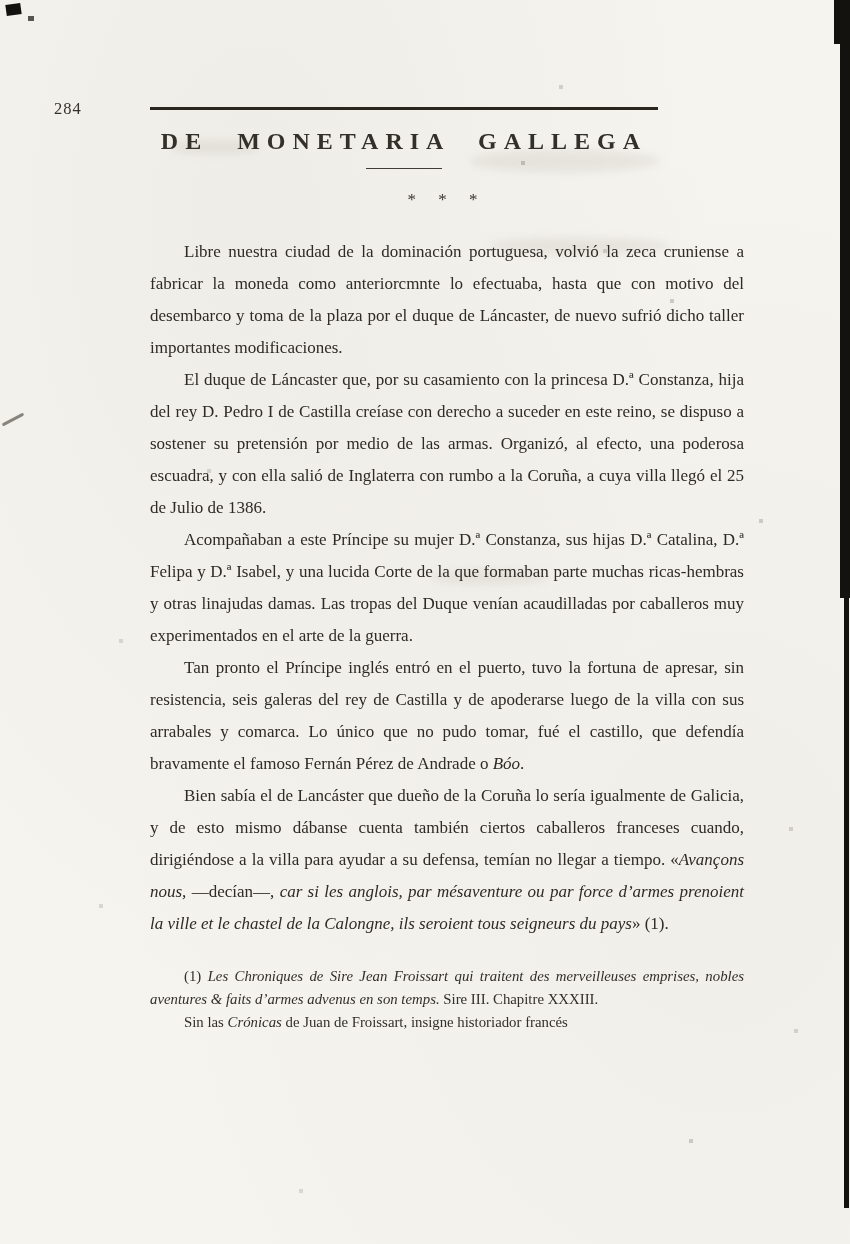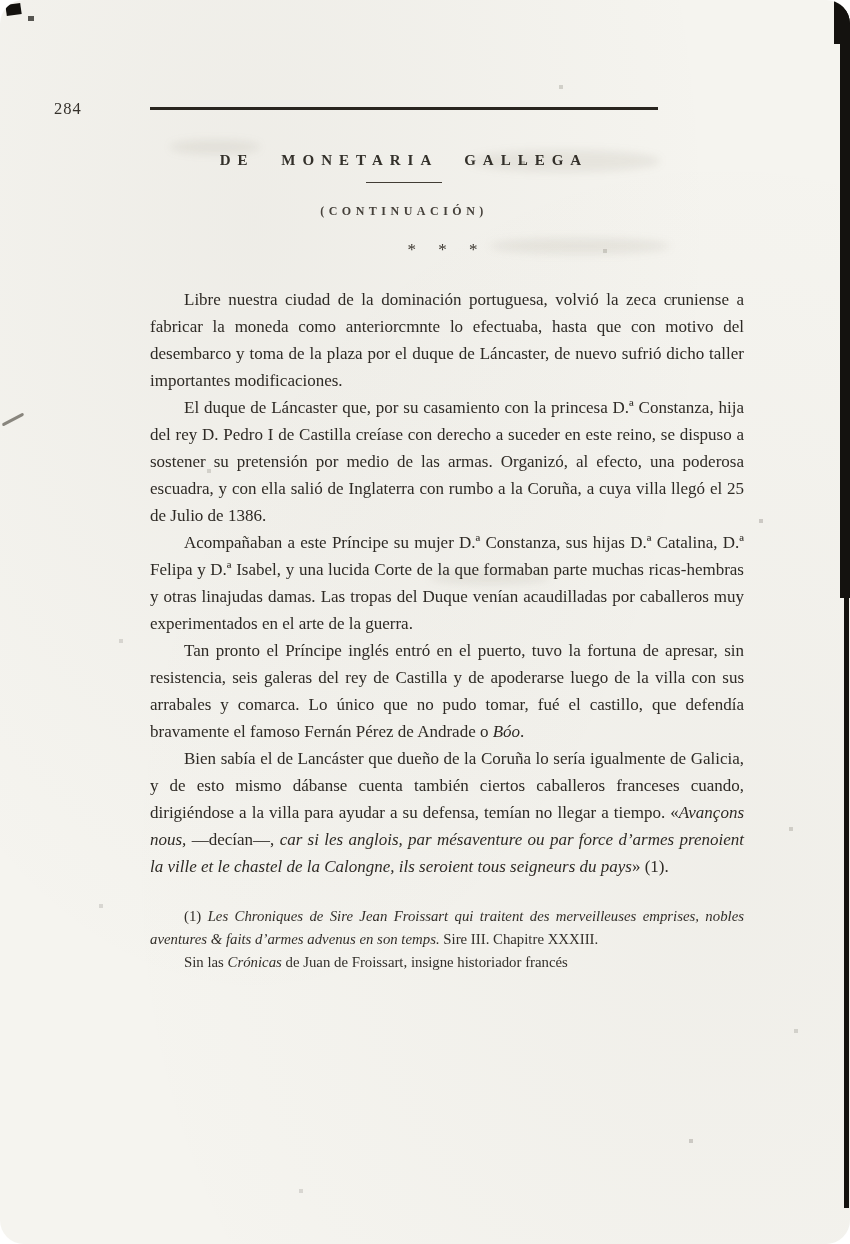--- a/index.html
+++ b/index.html
@@ -8,21 +8,20 @@
     position:relative;
     width:850px; height:1244px;
     margin:0 auto;
     background:
       radial-gradient(ellipse at 30% 18%, rgba(110,100,85,0.05), transparent 55%),
       radial-gradient(ellipse at 85% 70%, rgba(110,100,85,0.04), transparent 60%),
       #f5f4ef;
     overflow:hidden;
     font-family:"Liberation Serif", serif;
     color:#2e2a25;
-    border-radius:24px;
   }
 
   
   .artifact { position:absolute; background:#14120f; }
   .a-right-top    { right:0; top:0;   width:10px; height:598px; }
   .a-right-bottom { right:1px; top:598px; width:5px; height:610px; }
   .a-corner-tr    { right:0; top:0;   width:16px; height:44px; }
   .a-corner-tl    { left:6px; top:4px; width:15px; height:11px; transform:rotate(-8deg); }
   .a-corner-tl2   { left:28px; top:16px; width:6px; height:5px; opacity:.7; }
   .a-left-slash   { left:1px; top:418px; width:24px; height:3px; background:#76726a;
@@ -57,35 +56,35 @@
     position:absolute; left:-96px; top:1px;
     font-size:16.5px; letter-spacing:1px; color:#35312b;
   }
   .running-head {
     font-variant:small-caps; font-size:16.5px; letter-spacing:1.6px;
     color:#35312b; white-space:nowrap;
   }
   .header-rule { width:508px; height:2.5px; background:#29251f; margin-top:9px; }
 
   .title {
-    width:508px; text-align:center; margin-top:42px;
-    font-size:15px; font-weight:bold; letter-spacing:7px; word-spacing:16px;
+    width:508px; text-align:center; margin-top:18px;
+    font-size:24px; font-weight:bold; letter-spacing:7px; word-spacing:16px;
     color:#33302a; white-space:nowrap;
   }
   .title-rule { width:76px; height:1.6px; background:#413c34; margin:13px 0 0 216px; }
 
   .continuation {
     width:508px; text-align:center; margin-top:21px;
     font-size:12px; font-weight:bold; letter-spacing:4.5px; color:#45403a;
   }
 
   .asterism { width:594px; text-align:center; margin-top:21px;
     font-size:17px; letter-spacing:9px; color:#3a352e; }
 
-  .body { margin-top:26px; font-size:17px; line-height:27px; text-align:justify; }
+  .body { margin-top:26px; font-size:17px; line-height:32px; text-align:justify; }
   .body p { text-indent:34px; }
   .body i { font-style:italic; }
 
   .footnotes { margin-top:25px; font-size:14.8px; line-height:23px; text-align:justify; color:#322e29; }
   .footnotes p { text-indent:34px; }
   .footnotes i { }
 </style>
 </head>
 <body>
 
@@ -106,21 +105,20 @@
   <div class="content">
 
     <div class="running-head-row">
       <span class="pagenum">284</span>
     </div>
     <div class="header-rule"></div>
 
     <div class="title">DE MONETARIA GALLEGA</div>
     <div class="title-rule"></div>
 
-    <div class="continuation">(CONTINUACIÓN)</div>
 
     <div class="asterism">* * *</div>
 
     <div class="body">
         <p><span>Libre nuestra ciudad de la dominación portuguesa, volvió la zeca cruniense a fabricar la moneda como anteriorcmnte lo efectuaba, hasta que con motivo del desembarco y toma de la plaza por el duque de Láncaster, de nuevo sufrió dicho taller importantes modificaciones.</span></p>
         <p><span>El duque de Láncaster que, por su casamiento con la princesa D.ª Constanza, hija del rey D. Pedro I de Castilla creíase con derecho a suceder en este reino, se dispuso a sostener su pretensión por medio de las armas. Organizó, al efecto, una poderosa escuadra, y con ella salió de Inglaterra con rumbo a la Coruña, a cuya villa llegó el 25 de Julio de 1386.</span></p>
         <p><span>Acompañaban a este Príncipe su mujer D.ª Constanza, sus hijas D.ª Catalina, D.ª Felipa y D.ª Isabel, y una lucida Corte de la que formaban parte muchas ricas-hembras y otras linajudas damas. Las tropas del Duque venían acaudilladas por caballeros muy experimentados en el arte de la guerra.</span></p>
         <p><span>Tan pronto el Príncipe inglés entró en el puerto, tuvo la fortuna de apresar, sin resistencia, seis galeras del rey de Castilla y de apoderarse luego de la villa con sus arrabales y comarca. Lo único que no pudo tomar, fué el castillo, que defendía bravamente el famoso Fernán Pérez de Andrade o </span><i>Bóo</i><span>.</span></p>
         <p><span>Bien sabía el de Lancáster que dueño de la Coruña lo sería igualmente de Galicia, y de esto mismo dábanse cuenta también ciertos caballeros franceses cuando, dirigiéndose a la villa para ayudar a su defensa, temían no llegar a tiempo. «</span><i>Avançons nous,</i><span> —decían—, </span><i>car si les anglois, par mésaventure ou par force d’armes prenoient la ville et le chastel de la Calongne, ils seroient tous seigneurs du pays</i><span>» (1).</span></p>
       </div>

